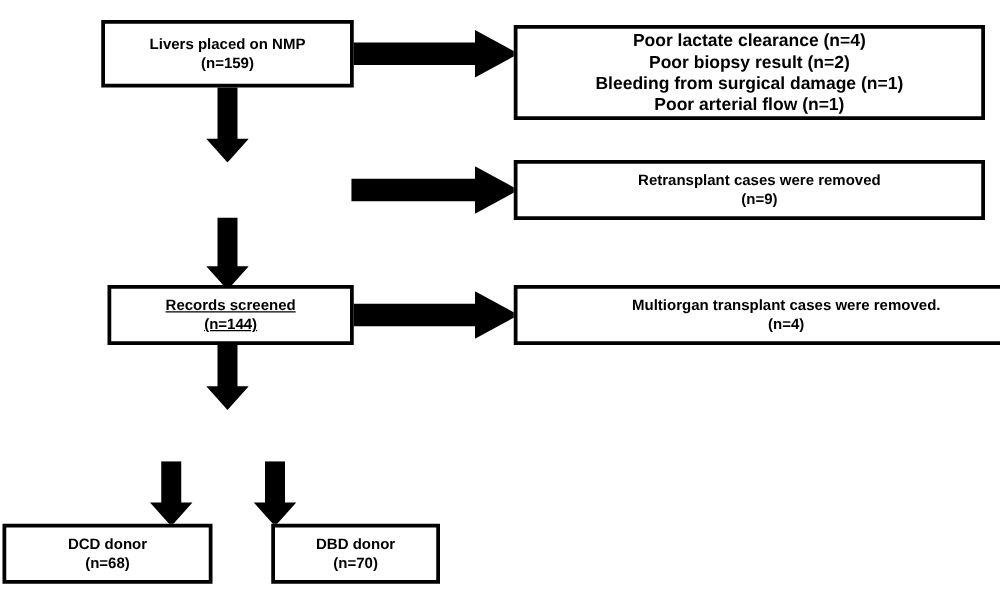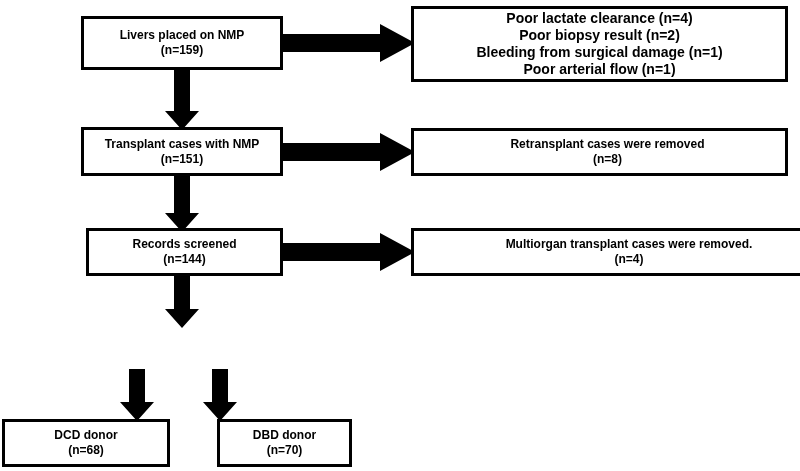--- a/index.html
+++ b/index.html
@@ -53,56 +53,52 @@
     <span class="line">Livers placed on NMP</span>
     <span class="line">(n=159)</span>
   </div>
 
   <div class="arrow" style="left:281px; top:24px; width:134px; height:38px;">
     <svg width="134" height="38" viewBox="0 0 134 38" xmlns="http://www.w3.org/2000/svg">
       <path d="M0,10 L99,10 L99,0 L134,19 L99,38 L99,28 L0,28 Z" fill="#000000"></path>
     </svg>
   </div>
 
-  <div class="node" style="left:411px; top:6px; width:377px; height:76px; font-size:14px;">
+  <div class="node" style="left:411px; top:20px; width:377px; height:76px; font-size:14px;">
     <span class="line">Poor lactate clearance (n=4)</span>
     <span class="line">Poor biopsy result (n=2)</span>
     <span class="line">Bleeding from surgical damage (n=1)</span>
     <span class="line">Poor arterial flow (n=1)</span>
   </div>
 
   <div class="arrow" style="left:165px; top:68px; width:34px; height:62px;">
     <svg width="34" height="62" viewBox="0 0 34 62" xmlns="http://www.w3.org/2000/svg">
       <path d="M9,0 L25,0 L25,43 L34,43 L17,62 L0,43 L9,43 Z" fill="#000000"></path>
     </svg>
   </div>
 
-  <div class="node" style="left:81px; top:127px; width:202px; height:49px;">
-    <span class="line">Transplant cases with NMP</span>
-    <span class="line">(n=151)</span>
-  </div>
 
   <div class="arrow" style="left:281px; top:133px; width:134px; height:38px;">
     <svg width="134" height="38" viewBox="0 0 134 38" xmlns="http://www.w3.org/2000/svg">
       <path d="M0,10 L99,10 L99,0 L134,19 L99,38 L99,28 L0,28 Z" fill="#000000"></path>
     </svg>
   </div>
 
   <div class="node" style="left:411px; top:128px; width:377px; height:48px;padding-left:16px;">
     <span class="line">Retransplant cases were removed</span>
-    <span class="line">(n=8)</span>
+    <span class="line">(n=9)</span>
   </div>
 
   <div class="arrow" style="left:165px; top:174px; width:34px; height:58px;">
     <svg width="34" height="58" viewBox="0 0 34 58" xmlns="http://www.w3.org/2000/svg">
       <path d="M9,0 L25,0 L25,39 L34,39 L17,58 L0,39 L9,39 Z" fill="#000000"></path>
     </svg>
   </div>
 
-  <div class="node" style="left:86px; top:228px; width:197px; height:48px;">
+  <div class="node" style="left:86px; top:228px; width:197px; height:48px;text-decoration:underline;">
     <span class="line">Records screened</span>
     <span class="line">(n=144)</span>
   </div>
 
   <div class="arrow" style="left:281px; top:233px; width:134px; height:38px;">
     <svg width="134" height="38" viewBox="0 0 134 38" xmlns="http://www.w3.org/2000/svg">
       <path d="M0,10 L99,10 L99,0 L134,19 L99,38 L99,28 L0,28 Z" fill="#000000"></path>
     </svg>
   </div>
 

